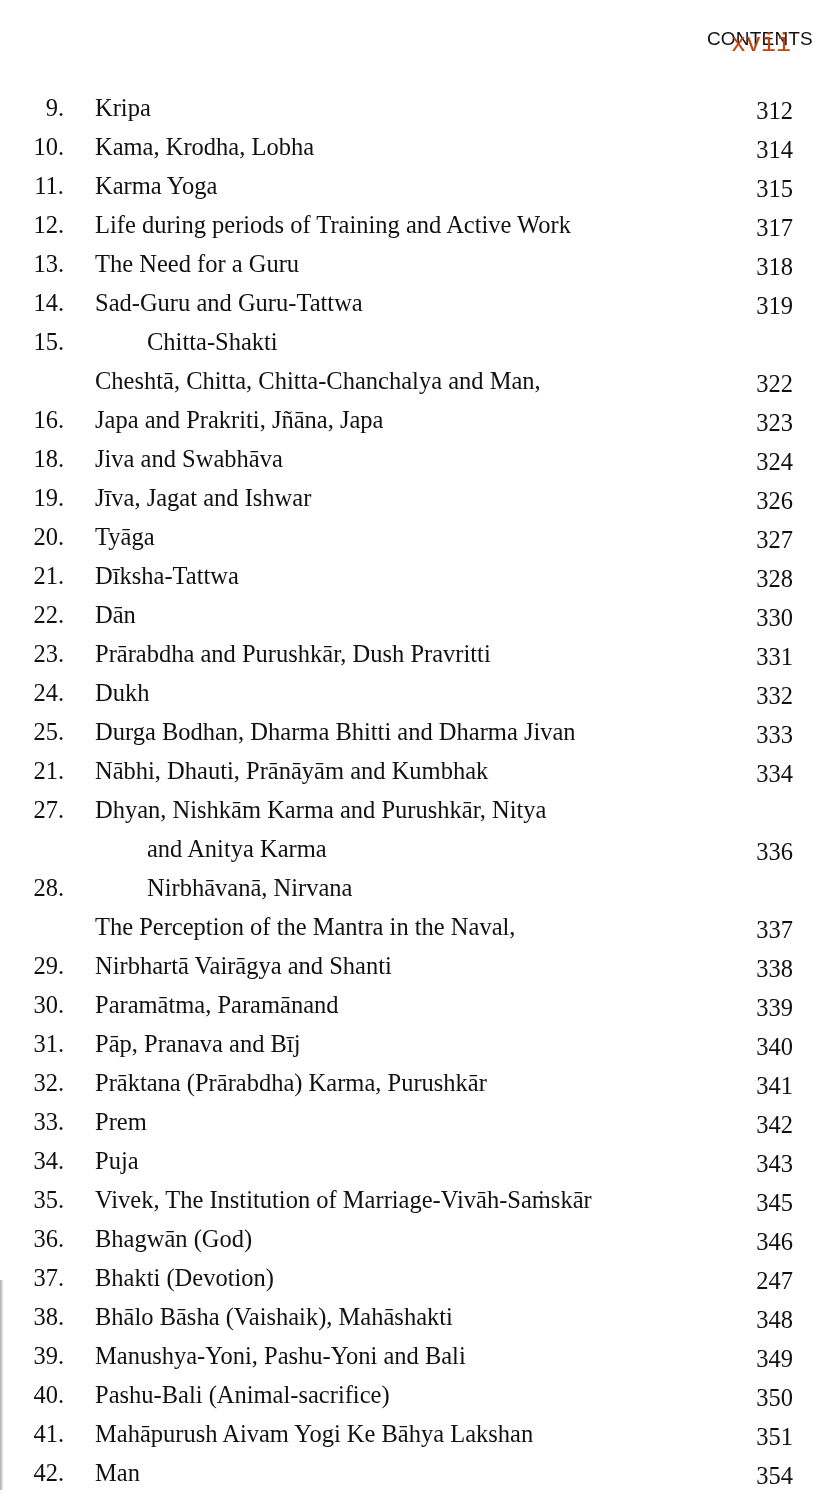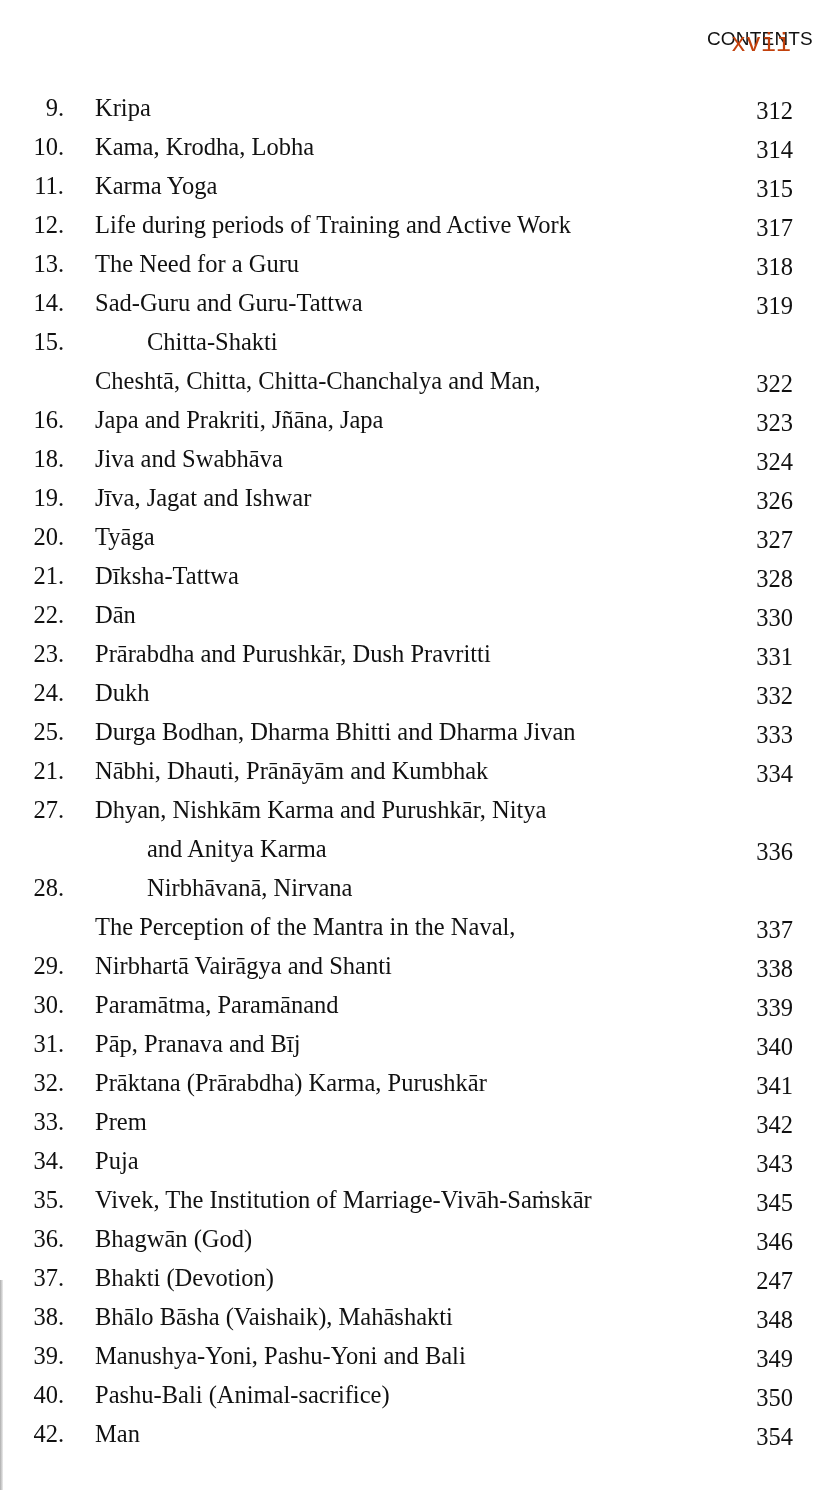--- a/index.html
+++ b/index.html
@@ -321,19 +321,26 @@
       <span class="entry-page">349</span>
     </div>
     <div class="toc-entry single">
       <span class="entry-num">40.</span>
       <span class="entry-title">
         <span class="line">Pashu-Bali (Animal-sacrifice)</span>
       </span>
       <span class="entry-page">350</span>
     </div>
     <div class="toc-entry single">
+      <span class="entry-num">41.</span>
+      <span class="entry-title">
+        <span class="line">Mahāpurush Aivam Yogi Ke Bāhya Lakshan</span>
+      </span>
+      <span class="entry-page">351</span>
+    </div>
+    <div class="toc-entry single">
       <span class="entry-num">42.</span>
       <span class="entry-title">
         <span class="line">Man</span>
       </span>
       <span class="entry-page">354</span>
     </div>
   </main>
 
 </body></html>

